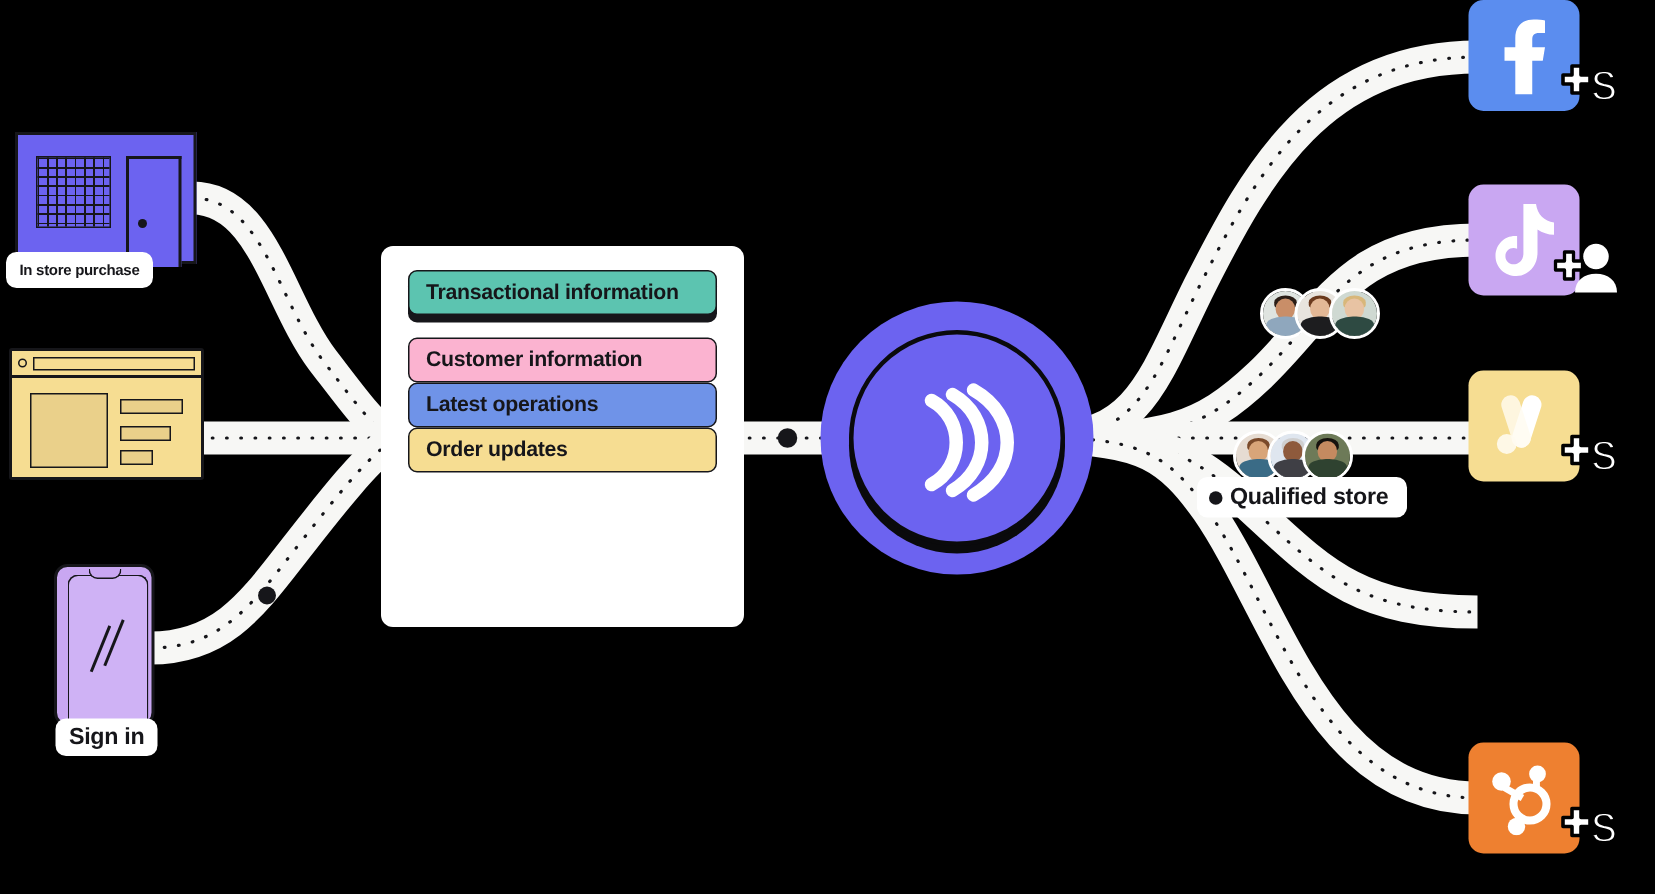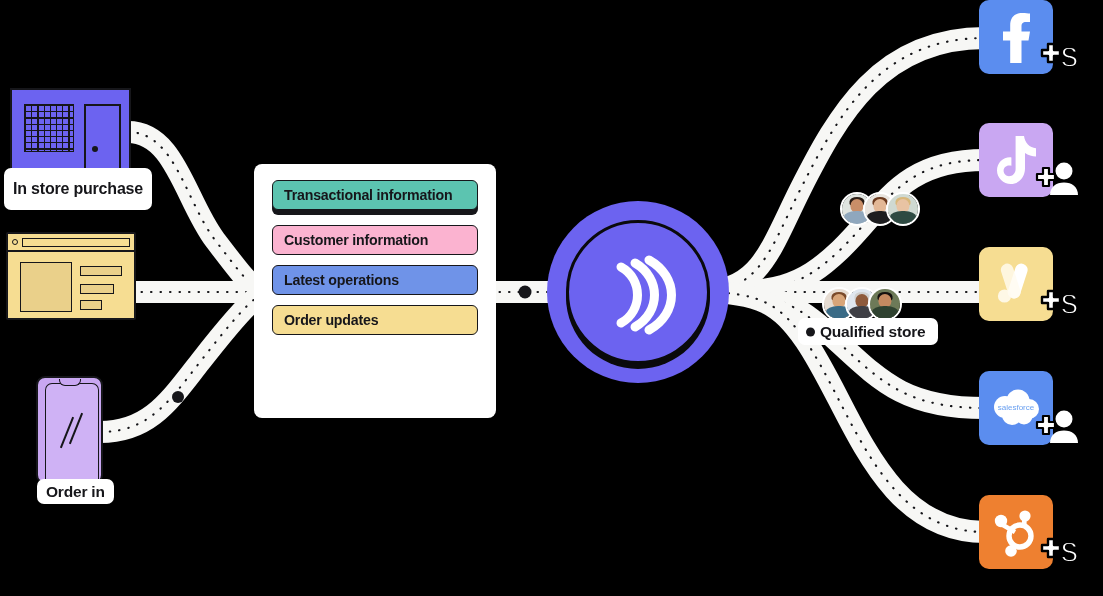--- a/index.html
+++ b/index.html
@@ -57,21 +57,21 @@
     width: 37px; height: 74px;
     border: 2px solid #16161a;
     background: #6c63f0;
     border-bottom: none;
   }
   #store-knob {
     position: absolute; left: 6px; top: 40px;
     width: 6px; height: 6px; border-radius: 50%;
     background: #16161a;
   }
-  #store-label { left: 4px; top: 168px; height: 42px; padding: 0 9px; font-size: 16px; }
+  #store-label { left: 4px; top: 168px; height: 24px; padding: 0 9px; font-size: 10px; }
 
   #web-icon {
     left: 6px; top: 232px;
     width: 130px; height: 88px;
     background: #f6dd92;
     border: 2px solid #16161a;
     border-radius: 2px;
   }
   #web-bar {
     position: absolute; left: 0; top: 0; right: 0; height: 18px;
@@ -138,21 +138,21 @@
     font-size: 14.5px; font-weight: bold; color: #16161a;
     line-height: 1.12; letter-spacing: -0.2px;
   }
   .dw-row {
     position: relative;
     height: 30px;
     border: 1.8px solid #16161a;
     border-radius: 6px;
     display: flex; align-items: center;
     padding: 0 11px;
-    margin-bottom: 10px;
+    margin-bottom: 0;
     font-size: 14.2px; font-weight: bold; color: #16161a;
     letter-spacing: -0.2px;
   }
   .dw-row.raised { box-shadow: 0 5px 0 0 #16161a; margin-bottom: 15px; }
 
   
   #hub {
     position: absolute;
     left: 547px; top: 201px;
     width: 182px; height: 182px;
@@ -315,21 +315,21 @@
     <div class="web-line" id="wl3"></div>
   </div>
 
   <div class="src" id="phone-icon">
     <div id="phone-screen">
       <div class="phone-slash" id="ps1"></div>
       <div class="phone-slash" id="ps2"></div>
     </div>
     <div id="phone-notch"></div>
   </div>
-  <div class="pill" id="phone-label">Order in</div>
+  <div class="pill" id="phone-label">Sign in</div>
 
   <div id="dw-card">
 
     <div class="dw-row raised" style="background: rgb(92, 196, 176);">Transactional information</div>
     <div class="dw-row" style="background: rgb(251, 179, 208);">Customer information</div>
     <div class="dw-row" style="background: rgb(111, 147, 232);">Latest operations</div>
     <div class="dw-row" style="background: rgb(246, 221, 146);">Order updates</div>
   </div>
 
   <div id="hub">
@@ -430,37 +430,20 @@
       <rect x="19.5" y="3" width="12.5" height="36" rx="6.2" fill="#ffffff" transform="rotate(18 25.7 21)"></rect>
       <rect x="12.5" y="3" width="12.5" height="36" rx="6.2" fill="#fffbf0" opacity="0.82" transform="rotate(-18 18.7 21)"></rect>
       <circle cx="12.5" cy="36" r="6.6" fill="#fffbf0" opacity="0.9"></circle>
     </svg>
     <svg class="badge" viewBox="0 0 44 36">
       <path d="M7,12 H13 V6 H19 V12 H25 V18 H19 V24 H13 V18 H7 Z" fill="#ffffff" stroke="#000000" stroke-width="2.4" stroke-linejoin="round"></path>
       <text x="26" y="29" font-family="'Liberation Sans',sans-serif" font-size="30" font-weight="bold" fill="#ffffff" stroke="#000000" stroke-width="2">$</text>
     </svg>
   </div>
 
-  <div class="dest" id="d3" style="background: rgb(91, 141, 239);">
-    <svg width="56" height="42" viewBox="0 0 56 42">
-      <g fill="#ffffff">
-        <circle cx="17" cy="20" r="11"></circle>
-        <circle cx="30" cy="14" r="11.5"></circle>
-        <circle cx="41" cy="22" r="10"></circle>
-        <circle cx="24" cy="28" r="10"></circle>
-        <circle cx="36" cy="29" r="8.5"></circle>
-      </g>
-      <text x="28" y="23" text-anchor="middle" font-family="'Liberation Sans',sans-serif" font-size="8" fill="#6aa0f0">salesforce</text>
-    </svg>
-    <svg class="badge" viewBox="0 0 44 36">
-      <circle cx="29" cy="10" r="8.5" fill="#ffffff"></circle>
-      <path d="M15,34 C15,26 21,21.5 29,21.5 C37,21.5 43,26 43,34 Z" fill="#ffffff"></path>
-      <path d="M2,13 H8 V7 H14 V13 H20 V19 H14 V25 H8 V19 H2 Z" fill="#ffffff" stroke="#000000" stroke-width="2.2" stroke-linejoin="round"></path>
-    </svg>
-  </div>
 
   <div class="dest" id="d4" style="background: rgb(238, 128, 48);">
     <svg width="46" height="50" viewBox="0 0 46 50">
       <g fill="#ffffff">
         <circle cx="32" cy="9" r="5.6"></circle>
         <circle cx="8" cy="14" r="6.2"></circle>
         <circle cx="18" cy="44" r="5.8"></circle>
         <circle cx="27" cy="29" r="11" fill="none" stroke="#ffffff" stroke-width="5.4"></circle>
         <rect x="29" y="12" width="4.6" height="9"></rect>
         <rect x="11" y="16" width="14" height="4.6" transform="rotate(30 11 16)"></rect>

